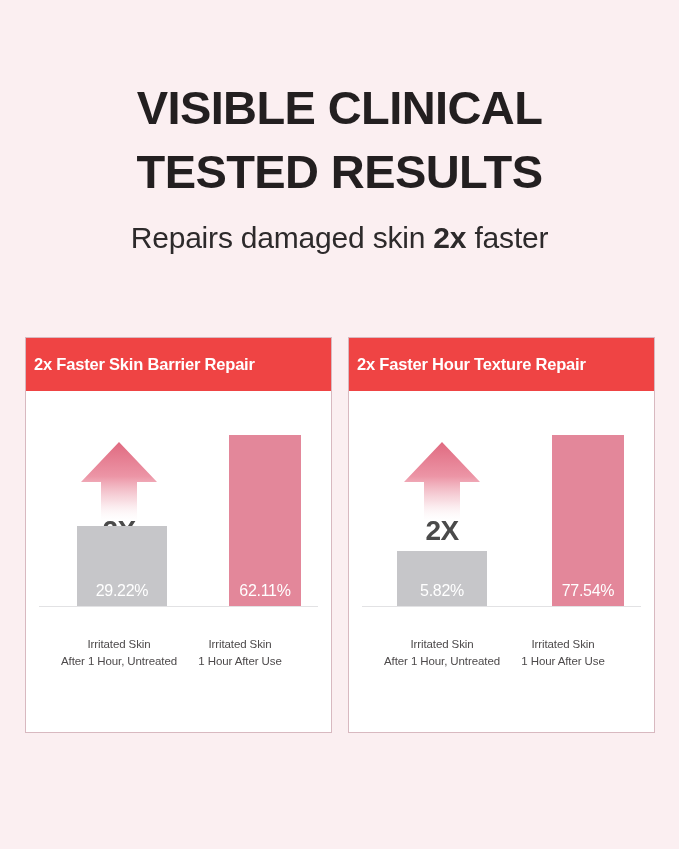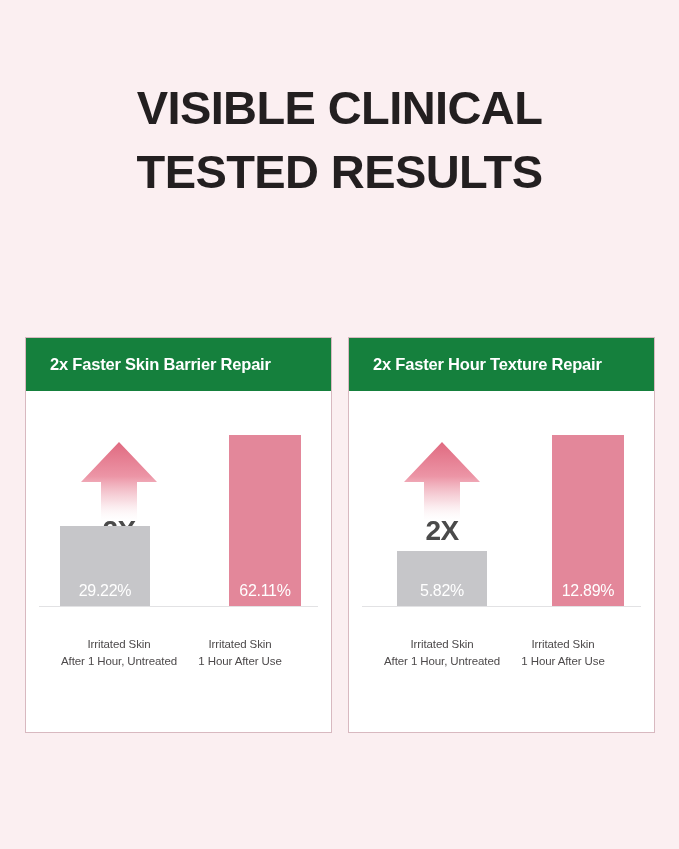--- a/index.html
+++ b/index.html
@@ -62,29 +62,29 @@
   }
   .card {
     width: 307px;
     box-sizing: border-box;
     background: #ffffff;
     border: 1px solid #d8b9c0;
     display: flex;
     flex-direction: column;
   }
   .card-header {
-    background: #15803d;
+    background: #ef4444;
     color: #ffffff;
     font-size: 16.5px;
     font-weight: 700;
     letter-spacing: -0.2px;
     height: 53px;
     display: flex;
     align-items: center;
-    padding-left: 24px;
+    padding-left: 8px;
     box-sizing: border-box;
     white-space: nowrap;
   }
   .card-body {
     position: relative;
     height: 341px;
     background: #ffffff;
   }
 
   
@@ -168,20 +168,23 @@
 </head>
 <body>
 
 <div class="page">
 
   <div class="headline">
     <span class="line">VISIBLE CLINICAL</span>
     <span class="line">TESTED RESULTS</span>
   </div>
 
+  <div class="subhead">
+    <span>Repairs damaged skin </span><b>2x</b><span> faster</span>
+  </div>
 
   <div class="cards">
 
     <div class="card">
       <div class="card-header">2x Faster Skin Barrier Repair</div>
       <div class="card-body">
         <div class="chart">
           <div class="plot">
             <div class="axis-line"></div>
 
@@ -193,21 +196,21 @@
                     <stop offset="42%" stop-color="#ec95a6" stop-opacity="1"></stop>
                     <stop offset="72%" stop-color="#f6d2d9" stop-opacity="0.75"></stop>
                     <stop offset="100%" stop-color="#ffffff" stop-opacity="0"></stop>
                   </linearGradient>
                 </defs>
                 <path d="M40 2 L78 42 L58 42 L58 84 L22 84 L22 42 L2 42 Z" fill="url(#agL)"></path>
               </svg>
             </div>
             <div class="multiplier" style="left:40px;">2X</div>
 
-            <div class="bar bar-gray" style="left:21px; width:90px; height:80px;">
+            <div class="bar bar-gray" style="left:38px; width:90px; height:80px;">
               <div class="bar-value">29.22%</div>
             </div>
             <div class="cat-label" style="left:10px; width:140px;">
               <span>Irritated Skin</span>
               <span>After 1 Hour, Untreated</span>
             </div>
 
             <div class="bar bar-pink" style="left:165px; width:72px; height:171px;">
               <div class="bar-value">62.11%</div>
             </div>
@@ -244,21 +247,21 @@
 
             <div class="bar bar-gray" style="left:35px; width:90px; height:55px;">
               <div class="bar-value">5.82%</div>
             </div>
             <div class="cat-label" style="left:10px; width:140px;">
               <span>Irritated Skin</span>
               <span>After 1 Hour, Untreated</span>
             </div>
 
             <div class="bar bar-pink" style="left:165px; width:72px; height:171px;">
-              <div class="bar-value">12.89%</div>
+              <div class="bar-value">77.54%</div>
             </div>
             <div class="cat-label" style="left:131px; width:140px;">
               <span>Irritated Skin</span>
               <span>1 Hour After Use</span>
             </div>
           </div>
         </div>
       </div>
     </div>
 

